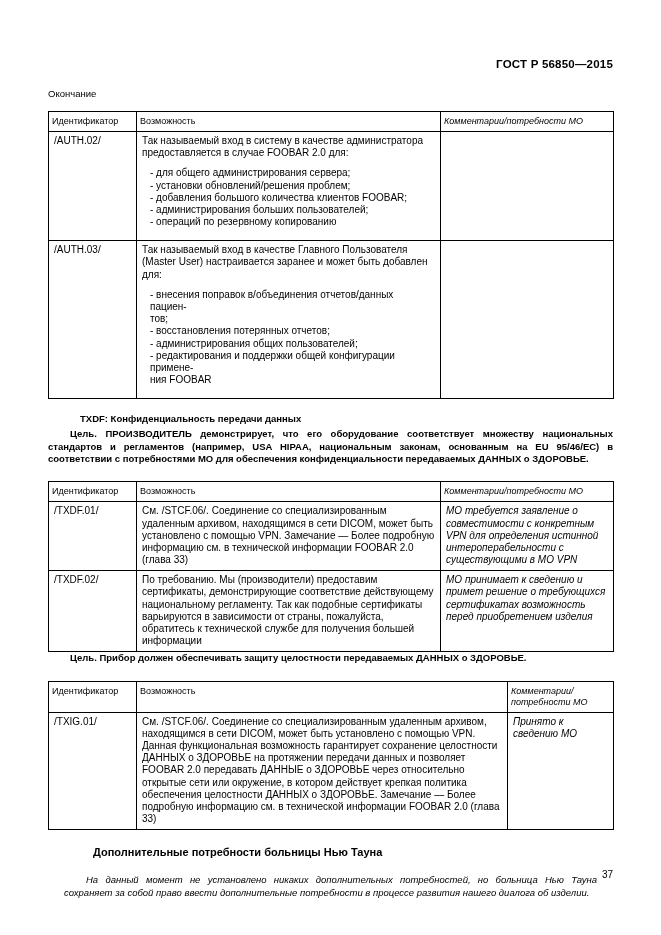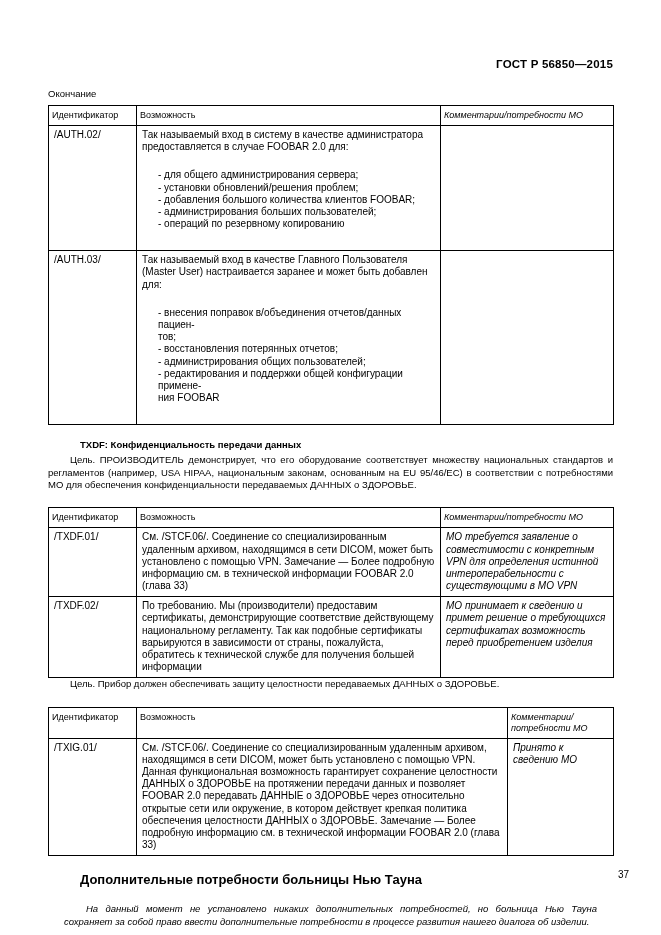--- a/index.html
+++ b/index.html
@@ -30,21 +30,21 @@
     letter-spacing: 0.2px;
   }
   .content {
     position: absolute;
     left: 48px;
     top: 88px;
     width: 565px;
   }
   .okonchanie {
     font-size: 9.5px;
-    margin-bottom: 6px;
+    margin-bottom: 12px;
   }
   table.doc {
     border-collapse: collapse;
     width: 100%;
     table-layout: fixed;
   }
   table.doc td, table.doc th {
     border: 1px solid #000;
     vertical-align: top;
     padding: 3px 5px 4px 5px;
@@ -78,49 +78,50 @@
   .sec-title {
     font-size: 9.5px;
     font-weight: bold;
     margin: 14px 0 4px 32px;
   }
   .sec-para {
     font-size: 9.5px;
     line-height: 1.3;
     text-align: justify;
     margin: 0 0 8px 0;
+    font-weight: bold;
   }
   .sec-para.indent {
     text-indent: 22px;
   }
   .spacer-8 { height: 8px; }
 
   .dop-title {
-    font-size: 13px;
-    font-weight: bold;
-    margin: 16px 0 5px 32px;
+    font-size: 11px;
+    font-weight: bold;
+    margin: 16px 0 5px 45px;
   }
   .dop-para {
     font-size: 9.5px;
     font-style: italic;
     line-height: 1.32;
     text-align: justify;
     text-indent: 22px;
     margin: 16px;
   }
   .pagenum {
     position: absolute;
-    right: 32px;
+    right: 48px;
     bottom: 55px;
     font-size: 10px;
     text-align: center;
   }
   ul.dash {
     list-style: none;
-    margin: 16px;
+    margin: 8px;
     padding: 0;
   }
   ul.dash li {
     margin: 0;
     padding: 0;
   }
 </style>
 </head>
 <body>
 

